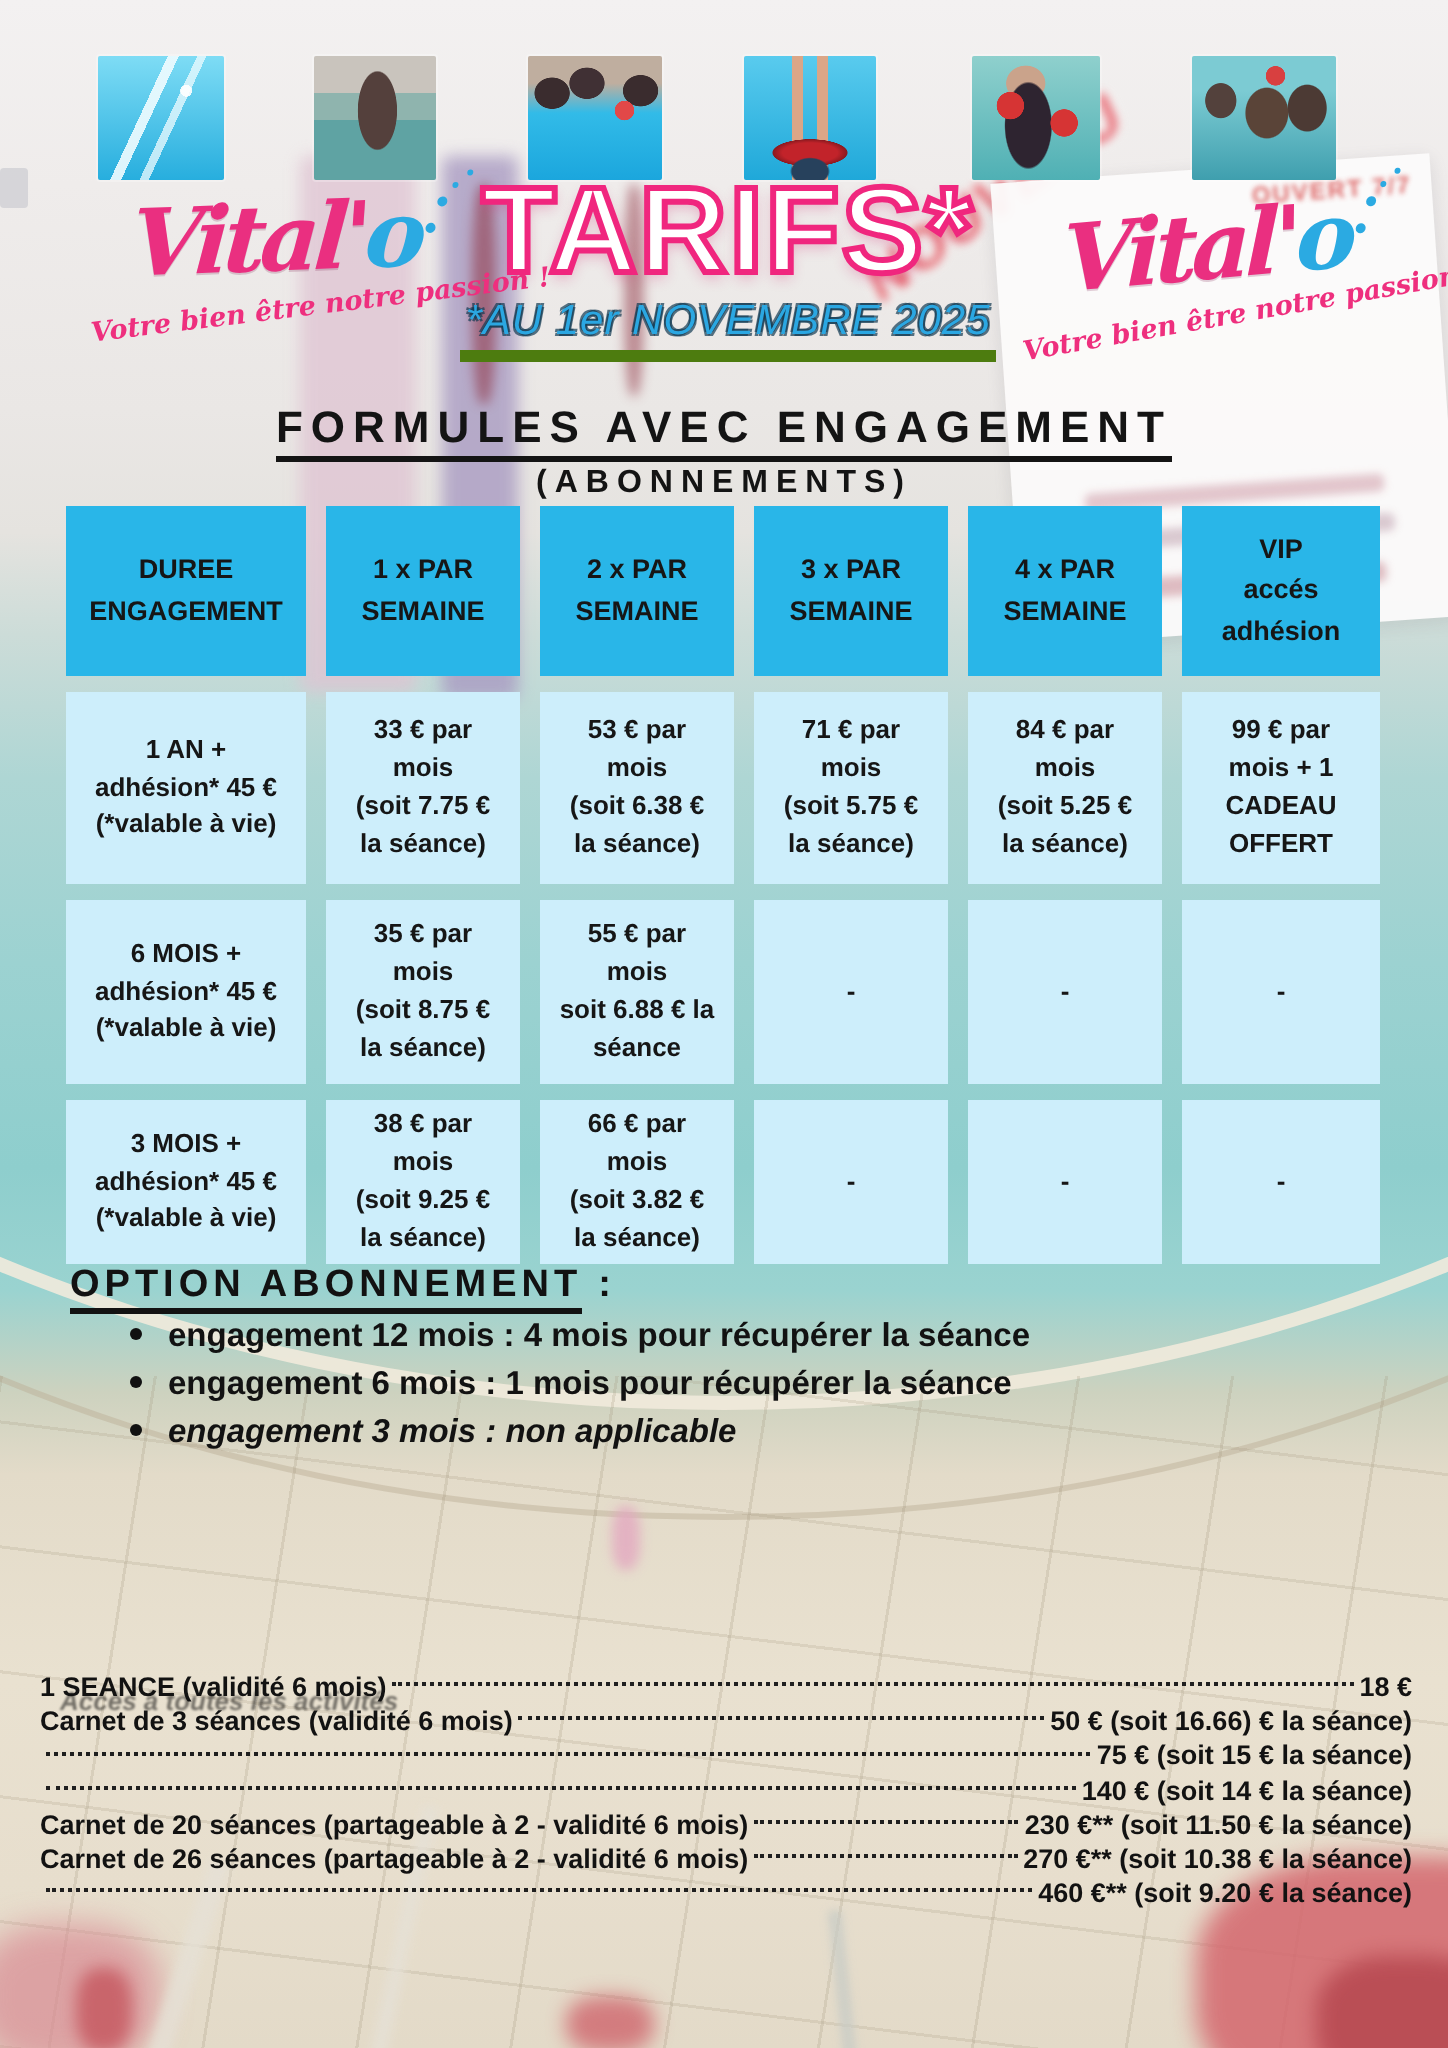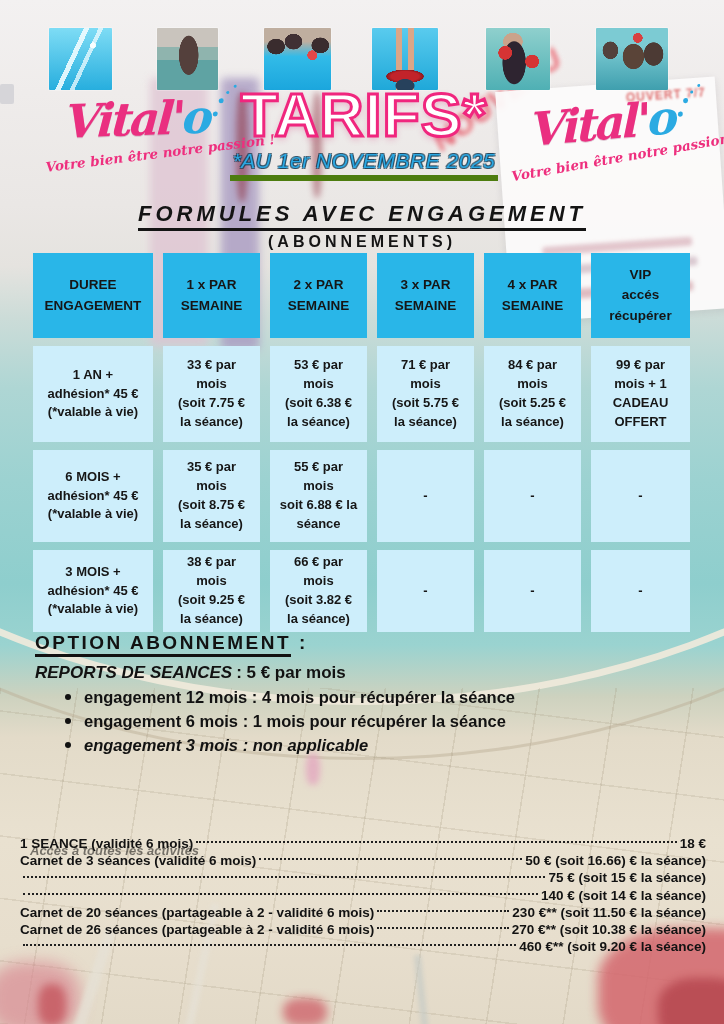--- a/index.html
+++ b/index.html
@@ -125,21 +125,21 @@
     text-shadow:0 3px 7px rgba(208,36,110,.30); }
   .subtitle { display:inline-block; margin-top:3px; font-size:21px; font-weight:400; font-style:italic;
     color:#2ba7e2; padding:0 3px 2px; border-bottom:6px solid #4d7c0f; letter-spacing:.5px;
     text-shadow:-1px -1px 0 rgba(18,58,82,.7), 1px -1px 0 rgba(18,58,82,.7),
                 -1px 1px 0 rgba(18,58,82,.7), 1px 1px 0 rgba(18,58,82,.7); }
 
   
   .sect { position:absolute; z-index:2; width:100%; text-align:center; color:#141414; }
   .sect1 { top:201px; } .sect2 { top:779px; }
   .sect-h   { font-size:22px; font-weight:800; letter-spacing:4px; }
-  .sect-h .u { border-bottom:3.5px solid #141414; padding-bottom:2px;font-style:italic; }
+  .sect-h .u { border-bottom:3.5px solid #141414; padding-bottom:2px; }
   .sect-sub { font-size:16px; font-weight:800; letter-spacing:4px; margin-top:6px; }
 
   
   .ptable { position:absolute; z-index:2; left:33px; top:253px; width:660px;
     display:grid; grid-template-columns:120px 97px 97px 97px 97px 99px;
     grid-template-rows:85px 96px 92px 82px; gap:8px 10px; }
   .th, .td { display:flex; align-items:center; justify-content:center;
     text-align:center; white-space:pre-line; color:#161616; padding:2px;}
   .th { background:#29b6e8; font-size:13.5px; font-weight:800; line-height:1.5; }
   .td { background:#cdeefb; font-size:13px;  font-weight:700; line-height:1.45; }
@@ -233,21 +233,21 @@
     <div class="th">1 x PAR
 SEMAINE</div>
     <div class="th">2 x PAR
 SEMAINE</div>
     <div class="th">3 x PAR
 SEMAINE</div>
     <div class="th">4 x PAR
 SEMAINE</div>
     <div class="th">VIP
 accés
-récupérer</div>
+adhésion</div>
 
     <div class="td">1 AN +
 adhésion* 45 €
 (*valable à vie)</div>
     <div class="td">33 € par
 mois
 (soit 7.75 €
 la séance)</div>
     <div class="td">53 € par
 mois
@@ -294,23 +294,20 @@
 la séance)</div>
     <div class="td">-</div>
     <div class="td">-</div>
     <div class="td">-</div>
   </div>
 
   <div class="options">
     <div class="opt-h">
       <span class="u">OPTION ABONNEMENT</span><span class="opt-colon">:</span>
     </div>
-    <div class="opt-lead">
-      <span class="em">REPORTS DE SEANCES</span><span>: 5 € par mois</span>
-    </div>
     <div class="bullet">
       <span class="dot"></span>
         <span class="btxt">engagement 12 mois : 4 mois pour récupérer la séance</span>
     </div>
     <div class="bullet">
       <span class="dot"></span>
         <span class="btxt">engagement 6 mois : 1 mois pour récupérer la séance</span>
     </div>
     <div class="bullet it">
       <span class="dot"></span>

